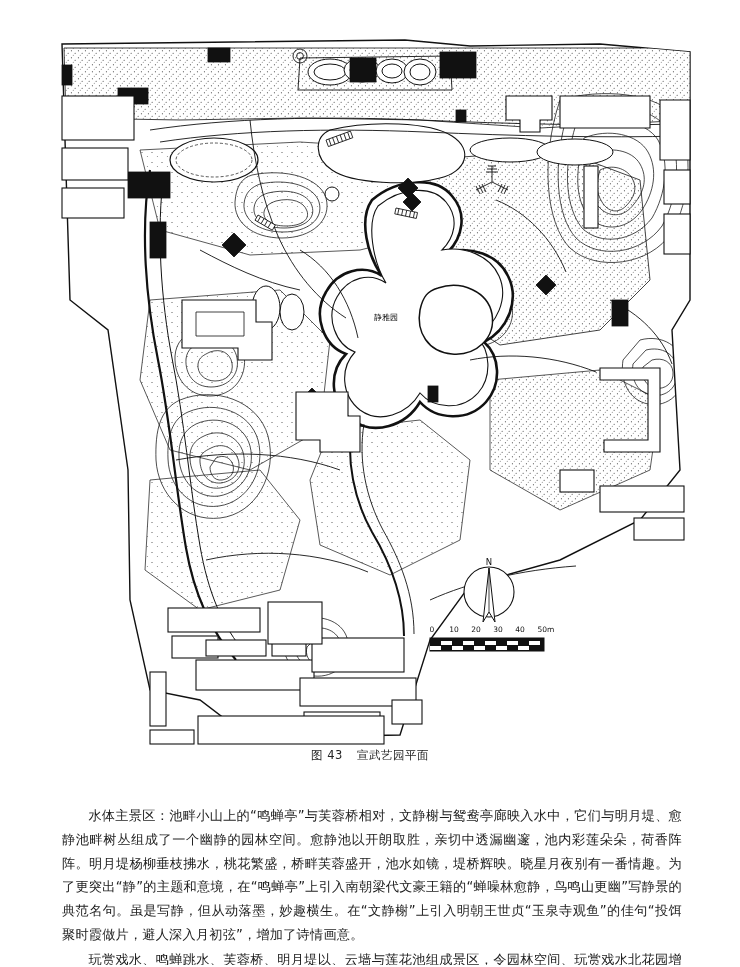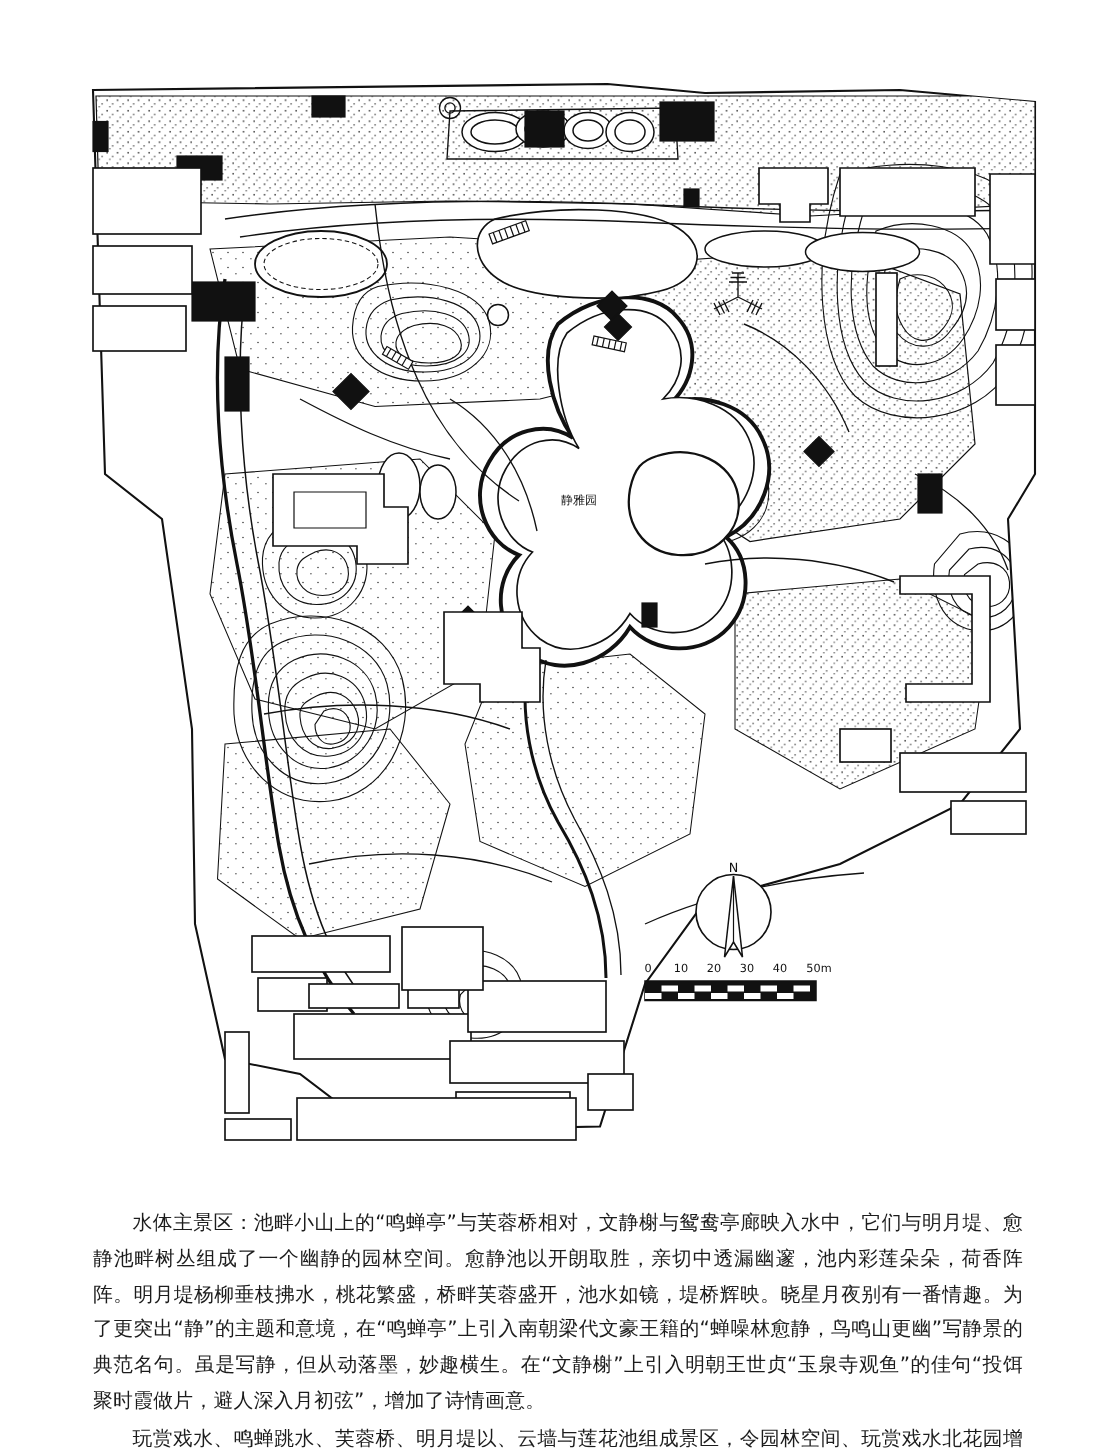--- a/index.html
+++ b/index.html
@@ -13,21 +13,21 @@
     position: relative;
     overflow: hidden;
     font-family: "DejaVu Sans", "Liberation Sans", sans-serif;
     color: #1a1a1a;
   }
 
   
   #figure-block {
     position: absolute;
     left: 0;
-    top: 16px;
+    top: 0;
     width: 740px;
     height: 780px;
   }
   #map-svg {
     position: absolute;
     left: 0;
     top: 0;
     width: 740px;
     height: 745px;
     display: block;
@@ -349,18 +349,21 @@
         <rect x="430" y="646" width="11" height="4" fill="#ffffff"></rect>
         <rect x="452" y="646" width="11" height="4" fill="#ffffff"></rect>
         <rect x="474" y="646" width="11" height="4" fill="#ffffff"></rect>
         <rect x="496" y="646" width="11" height="4" fill="#ffffff"></rect>
         <rect x="518" y="646" width="11" height="4" fill="#ffffff"></rect>
       </g>
     </g>
 
   </svg>
 
+  <div id="figure-caption">
+    <span class="cap-num">图 43</span><span>宣武艺园平面</span>
+  </div>
 </div>
 
 <div id="body-text">
   <p>水体主景区：池畔小山上的“鸣蝉亭”与芙蓉桥相对，文静榭与鸳鸯亭廊映入水中，它们与明月堤、愈静池畔树丛组成了一个幽静的园林空间。愈静池以开朗取胜，亲切中透漏幽邃，池内彩莲朵朵，荷香阵阵。明月堤杨柳垂枝拂水，桃花繁盛，桥畔芙蓉盛开，池水如镜，堤桥辉映。晓星月夜别有一番情趣。为了更突出“静”的主题和意境，在“鸣蝉亭”上引入南朝梁代文豪王籍的“蝉噪林愈静，鸟鸣山更幽”写静景的典范名句。虽是写静，但从动落墨，妙趣横生。在“文静榭”上引入明朝王世贞“玉泉寺观鱼”的佳句“投饵聚时霞做片，避人深入月初弦”，增加了诗情画意。</p>
   <p class="clipped">玩赏戏水、鸣蝉跳水、芙蓉桥、明月堤以、云墙与莲花池组成景区，令园林空间、玩赏戏水北花园增大</p>
 </div>
 
 </body></html>

